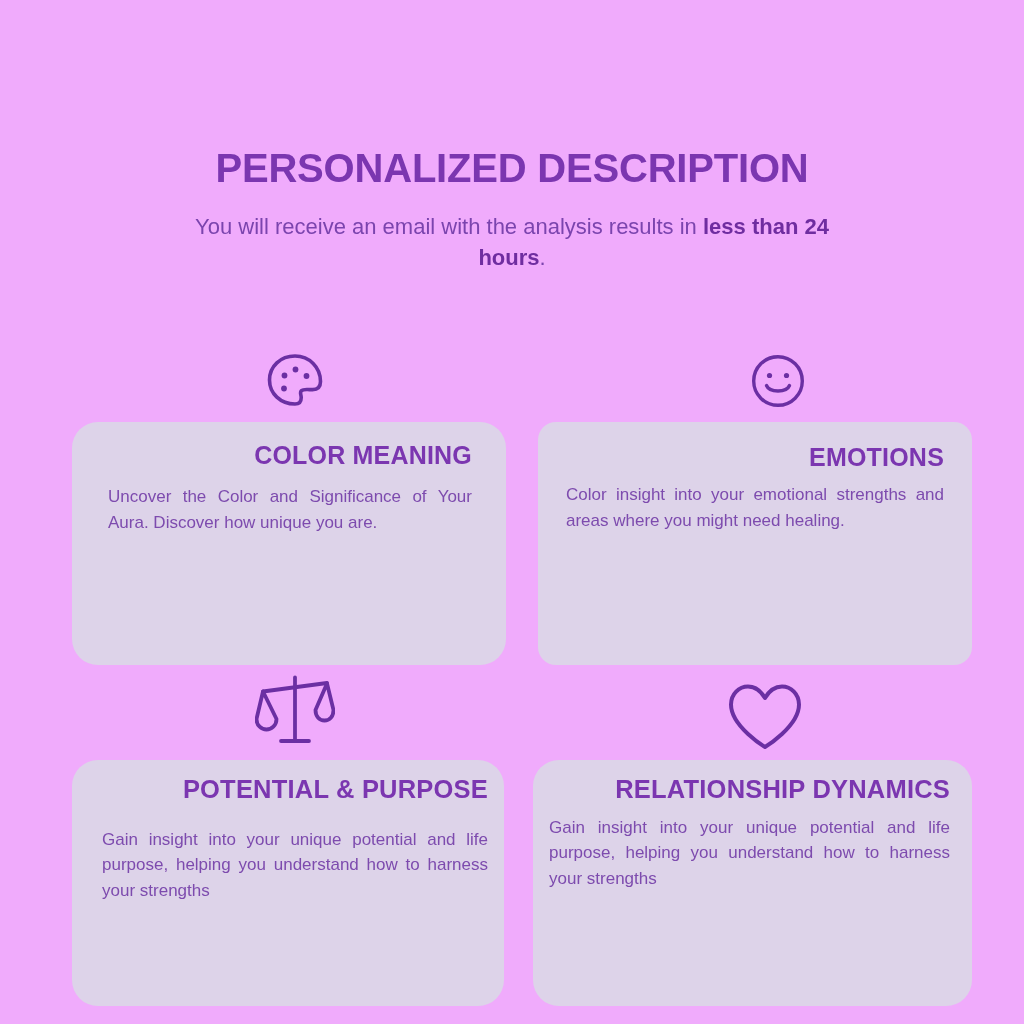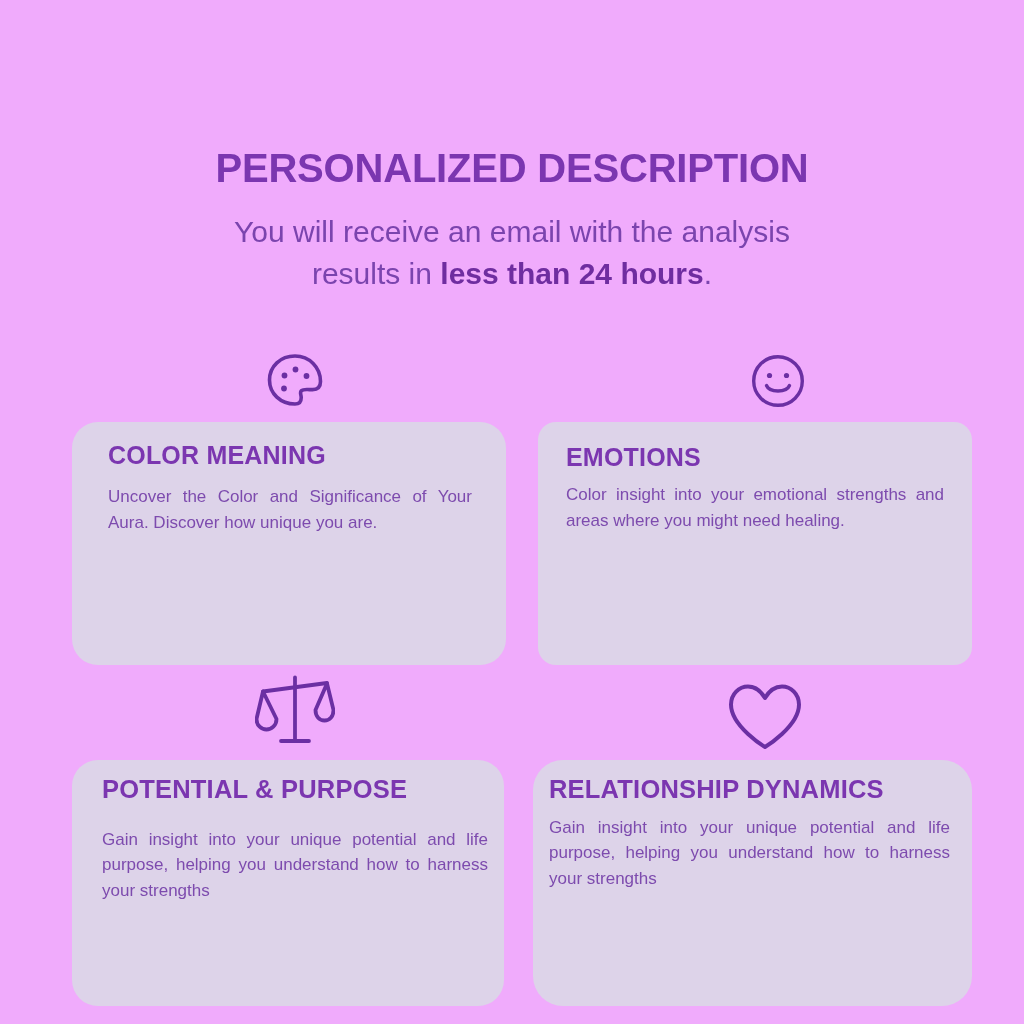--- a/index.html
+++ b/index.html
@@ -36,21 +36,21 @@
     line-height: 1.52;
     margin: 0;
     padding: 0;
   }
   .main-title .title-line {
     display: block;
   }
   .subtitle {
     margin: 12px auto 0 auto;
     width: 640px;
-    font-size: 30px;
+    font-size: 22px;
     color: #7B44AE;
     line-height: 1.42;
     font-weight: normal;
   }
   .subtitle .bold {
     font-weight: bold;
     color: #6F2DA0;
   }
 
   
@@ -70,24 +70,24 @@
   
   .card {
     position: absolute;
     background: #DDD3E9;
     border-radius: 26px;
     box-sizing: border-box;
   }
   .card-1 { left: 72px;  top: 422px; width: 434px; height: 243px; padding: 18px 34px 0 36px; }
   .card-2 { left: 538px; top: 422px; width: 434px; height: 243px; padding: 20px 28px 0 28px; border-radius: 18px; }
   .card-3 { left: 72px;  top: 760px; width: 432px; height: 246px; padding: 14px 16px 16px 30px; }
-  .card-4 { left: 533px; top: 760px; width: 439px; height: 246px; padding: 14px 22px 0 16px; border-radius: 30px; }
+  .card-4 { left: 533px; top: 760px; width: 439px; height: 246px; padding: 14px 22px 0 16px; }
 
   .card-title {
-    text-align: left;
+    text-align: right;
     font-size: 25px;
     font-weight: bold;
     color: #7B36B0;
     letter-spacing: 0.2px;
     margin: 0 0 14px 0;
     line-height: 1.2;
   }
   .card-2 .card-title { margin-bottom: 10px; }
   .card-3 .card-title { font-size: 25.5px; margin-bottom: 22px; }
   .card-4 .card-title { font-size: 25.5px; margin-bottom: 10px; }

